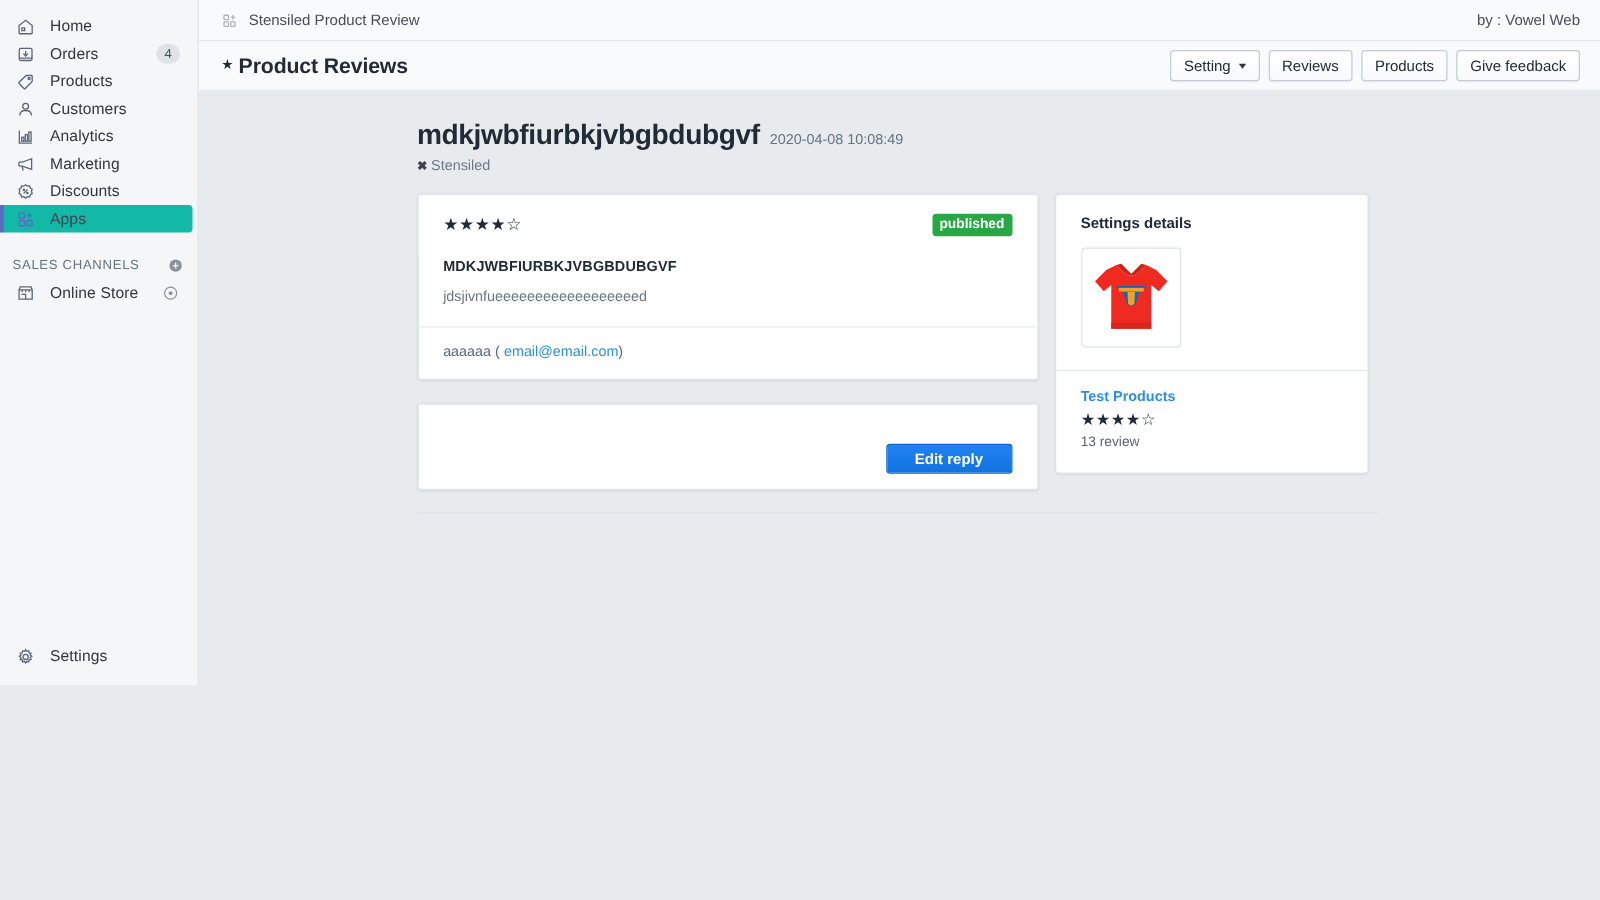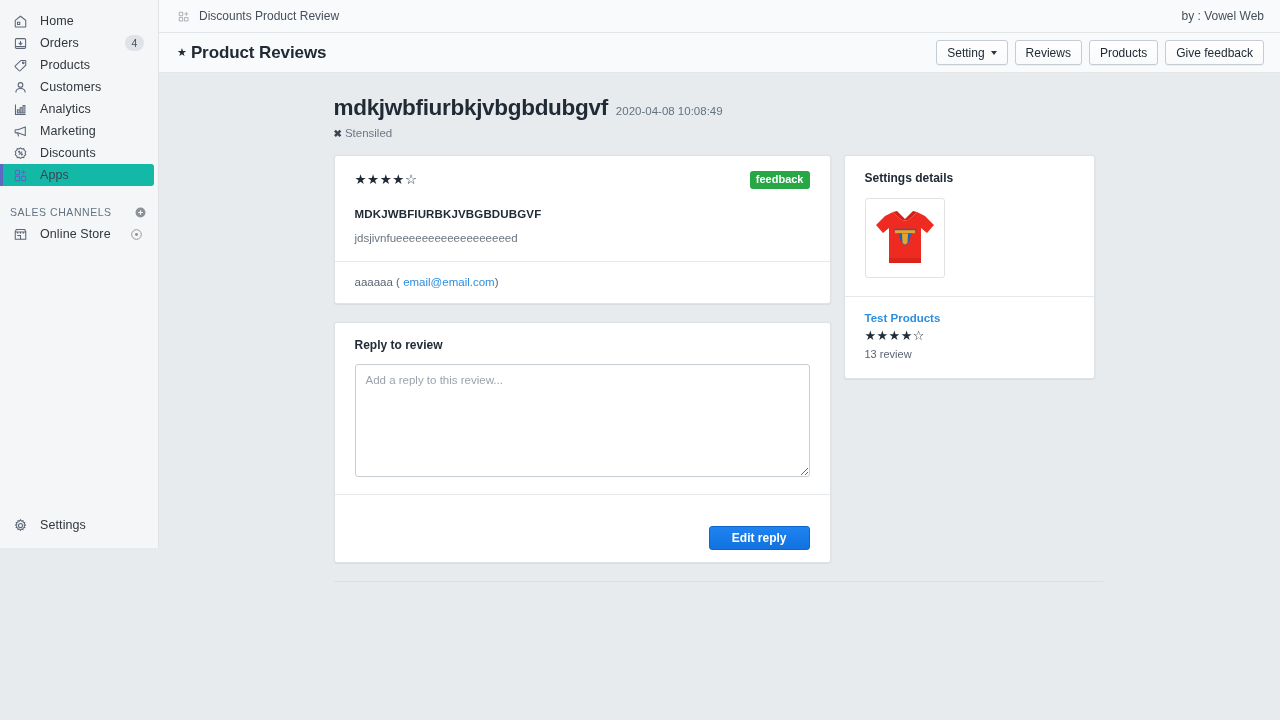--- a/index.html
+++ b/index.html
@@ -561,21 +561,21 @@
 
     <div class="topbar">
       <span class="app-icon">
         <svg width="13" height="13" viewBox="0 0 20 20" fill="none" stroke="#aeb4bb" stroke-width="1.6">
           <rect x="3.4" y="3.4" width="5.4" height="5.4" rx="0.8"></rect>
           <rect x="3.4" y="11.6" width="5.4" height="5.4" rx="0.8"></rect>
           <rect x="11.6" y="11.6" width="5.4" height="5.4" rx="0.8"></rect>
           <path d="M14.3 3.2 V8.8 M11.5 6 H17.1"></path>
         </svg>
       </span>
-      <span class="app-title">Discounts Product Review</span>
+      <span class="app-title">Stensiled Product Review</span>
       <span class="topbar-right">by : Vowel Web</span>
     </div>
 
     <div class="pagehead">
       <span class="star-glyph">★</span>
       <span class="page-title">Product Reviews</span>
       <div class="head-actions">
         <button class="btn-light">
           <span>Setting</span>
           <span class="caret"></span>
@@ -608,40 +608,36 @@
         </div>
 
         <div class="cols">
 
           <div class="col-left">
 
             <div class="card">
               <div class="card-section">
                 <div class="stars-row">
                   <span class="stars">★★★★☆</span>
-                  <span class="badge">feedback</span>
+                  <span class="badge">published</span>
                 </div>
                 <div class="review-heading">MDKJWBFIURBKJVBGBDUBGVF</div>
                 <div class="review-body">jdsjivnfueeeeeeeeeeeeeeeeeed</div>
               </div>
               <div class="card-divider"></div>
               <div class="card-section" style="padding-top:14px;padding-bottom:15px;">
                 <div class="author-line">
                   <span>aaaaaa</span>
                   <span>(</span>
                   <span class="email">email@email.com</span><span>)</span>
                 </div>
               </div>
             </div>
 
             <div class="card reply-card">
-              <div class="card-section" style="padding-bottom:14px;">
-                <div class="reply-title">Reply to review</div>
-                <textarea class="reply-textarea" placeholder="Add a reply to this review..." style=""></textarea>
-              </div>
               <div class="card-divider"></div>
               <div class="reply-footer">
                 <button class="btn-primary">
                   <span>Edit reply</span>
                 </button>
               </div>
             </div>
 
           </div>
 

